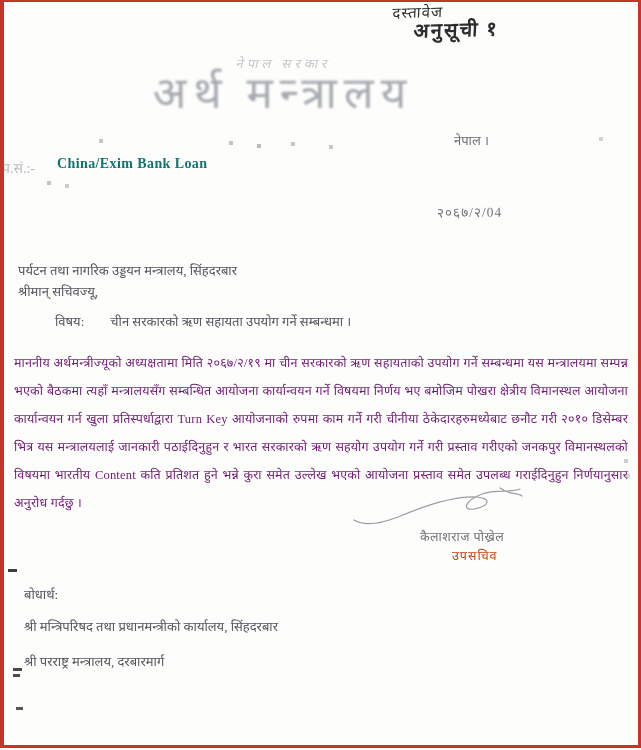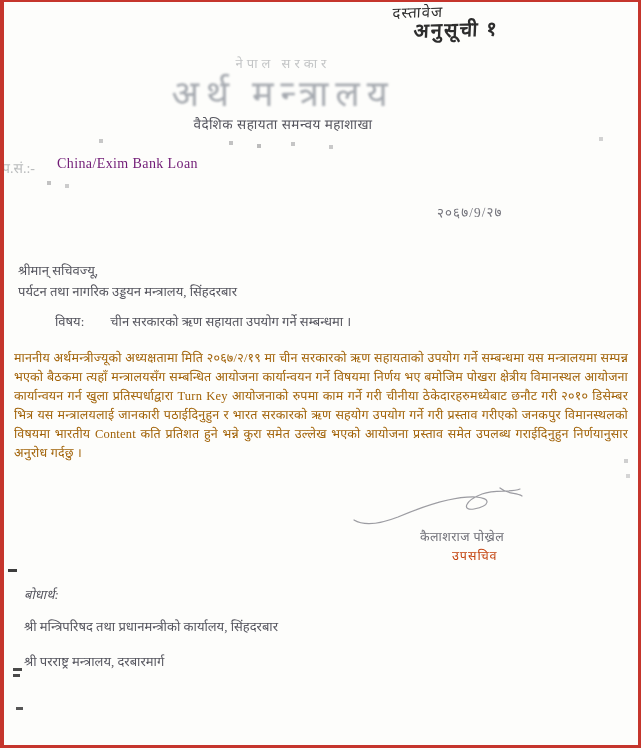--- a/index.html
+++ b/index.html
@@ -16,40 +16,40 @@
   .abs{position:absolute;}
   
   .hw-top{
     left:392px;top:2px;width:170px;color:#2d2d2d;
     transform:rotate(-1.5deg) skewX(-4deg);line-height:18px;
   }
   .hw-top .l1{font-size:15px;letter-spacing:1px;}
   .hw-top .l2{font-size:20px;font-weight:bold;margin-left:22px;letter-spacing:2px;}
   
   .lh{left:118px;top:54px;width:330px;text-align:center;}
-  .lh-gov{font-size:13px;color:#c3c5c6;filter:blur(.7px);letter-spacing:4px;}
-  .lh-ministry{font-size:36px;color:#a6aab0;filter:blur(.8px);letter-spacing:7px;line-height:40px;margin-top:2px;}
+  .lh-gov{font-size:13px;color:#c3c5c6;filter:blur(.7px);letter-spacing:4px;font-style:italic;}
+  .lh-ministry{font-size:44px;color:#a6aab0;filter:blur(.8px);letter-spacing:7px;line-height:40px;margin-top:2px;}
   .lh-division{font-size:13.5px;color:#55555e;letter-spacing:.5px;margin-top:1px;}
   .addr{left:406px;top:131px;width:170px;font-size:13px;color:#6b6b73;line-height:20px;}
   .addr .l2{padding-left:48px;}
   .ref-label{left:2px;top:158px;font-size:14px;color:#babcbd;filter:blur(.4px);}
-  .ref-value{left:57px;top:156px;font-size:14px;color:#701a75;letter-spacing:.4px;}
+  .ref-value{left:57px;top:156px;font-size:14px;color:#0f766e;letter-spacing:.4px;font-weight:bold;}
   .date{left:437px;top:203px;font-size:13.5px;color:#74747c;transform:rotate(-.8deg);letter-spacing:1px;}
   .recipient{left:18px;top:260px;font-size:13px;color:#55555e;line-height:21px;}
   .subject{left:55px;top:312px;font-size:13px;color:#55555e;}
   .subject .txt{margin-left:26px;text-align:center;}
   .body-par{
-    left:14px;top:349px;width:614px;font-size:12.5px;line-height:19px;
-    color:#a16207;text-align:justify;letter-spacing:.2px;
+    left:14px;top:349px;width:614px;font-size:12.5px;line-height:28px;
+    color:#701a75;text-align:justify;letter-spacing:.2px;
   }
   .sig-squiggle{left:350px;top:486px;}
   .sig-name{left:420px;top:528px;font-size:12.5px;color:#6e6e76;letter-spacing:.5px;}
   .sig-title{left:452px;top:547px;font-size:12.5px;color:#c2410c;letter-spacing:1px;}
   .dash1{left:8px;top:569px;width:9px;height:3px;background:#3d3d3d;}
-  .cc-label{left:24px;top:585px;font-size:13px;color:#55555e;font-style:italic;}
+  .cc-label{left:24px;top:585px;font-size:13px;color:#55555e;}
   .cc-item0{left:24px;top:617px;font-size:13px;color:#55555e;}
   .cc-item1{left:24px;top:652px;font-size:13px;color:#55555e;}
   .dash2a{left:13px;top:668px;width:9px;height:3px;background:#4a4a4a;}
   .dash2b{left:13px;top:674px;width:7px;height:3px;background:#4a4a4a;}
   .dash3{left:16px;top:707px;width:7px;height:3px;background:#565656;}
   
   .specks{
     left:0;top:0;width:2px;height:2px;background:transparent;
     box-shadow:
       38px 72px 0 1px #9b9b9b, 25px 95px 0 1px #a8a8a8, 55px 88px 0 1px #b0b0b0,
@@ -74,33 +74,33 @@
   <div class="abs specks2"></div>
 
   <div class="abs hw-top">
     <div class="l1">दस्तावेज</div>
     <div class="l2">अनुसूची १</div>
   </div>
 
   <div class="abs lh">
     <div class="lh-gov">नेपाल सरकार</div>
     <div class="lh-ministry">अर्थ मन्त्रालय</div>
-    <div class="lh-division">वैदेशिक सहायता समन्वय महाशाखा</div>
   </div>
 
   <div class="abs addr">
+    <div class="l2">नेपाल ।</div>
   </div>
 
   <div class="abs ref-label">प.सं.:-</div>
   <div class="abs ref-value">China/Exim Bank Loan</div>
-  <div class="abs date">२०६७/9/२७</div>
+  <div class="abs date">२०६७/२/04</div>
 
   <div class="abs recipient">
+    <div>पर्यटन तथा नागरिक उड्डयन मन्त्रालय, सिंहदरबार</div>
     <div>श्रीमान् सचिवज्यू,</div>
-    <div>पर्यटन तथा नागरिक उड्डयन मन्त्रालय, सिंहदरबार</div>
   </div>
 
   <div class="abs subject">
     <span>विषय:</span><span class="txt">चीन सरकारको ऋण सहायता उपयोग गर्ने सम्बन्धमा ।</span>
   </div>
 
   <div class="abs body-par">माननीय अर्थमन्त्रीज्यूको अध्यक्षतामा मिति २०६७/२/१९ मा चीन सरकारको ऋण सहायताको उपयोग गर्ने सम्बन्धमा यस मन्त्रालयमा सम्पन्न भएको बैठकमा त्यहाँ मन्त्रालयसँग सम्बन्धित आयोजना कार्यान्वयन गर्ने विषयमा निर्णय भए बमोजिम  पोखरा क्षेत्रीय विमानस्थल आयोजना कार्यान्वयन गर्न खुला प्रतिस्पर्धाद्वारा Turn Key आयोजनाको रुपमा काम गर्ने गरी चीनीया ठेकेदारहरुमध्येबाट  छनौट गरी २०१० डिसेम्बर भित्र यस मन्त्रालयलाई जानकारी पठाईदिनुहुन र भारत सरकारको ऋण सहयोग उपयोग गर्ने  गरी प्रस्ताव गरीएको जनकपुर विमानस्थलको विषयमा भारतीय Content कति प्रतिशत हुने भन्ने कुरा समेत उल्लेख भएको आयोजना प्रस्ताव समेत उपलब्ध गराईदिनुहुन निर्णयानुसार अनुरोध गर्दछु ।</div>
 
   <div class="abs sig-squiggle">
     <svg width="185" height="48" viewBox="0 0 185 48">

